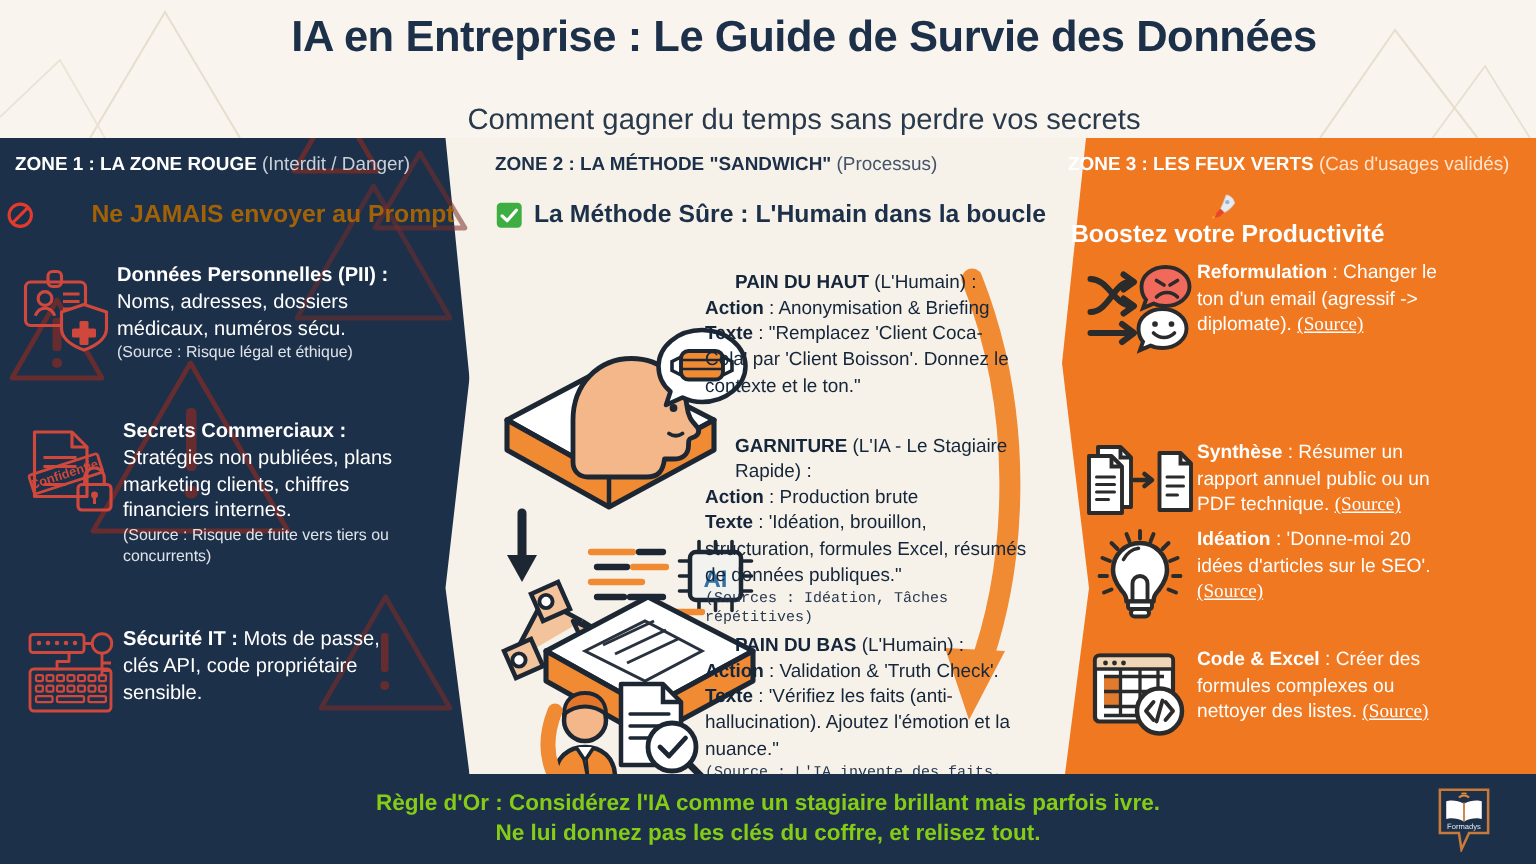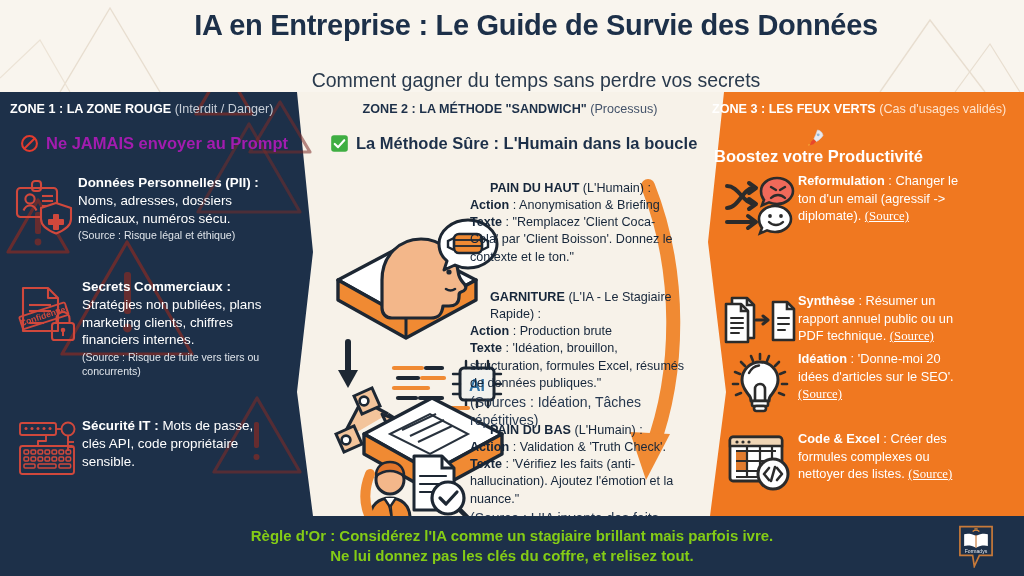--- a/index.html
+++ b/index.html
@@ -57,53 +57,53 @@
 
   .zone-head {
     position: absolute; top: 0; height: 34px; display: flex;
     align-items: center; z-index: 6;
   }
   .zh-text { font-size: 12.6px; font-weight: bold; white-space: nowrap; }
   .zh-sub { font-weight: normal; }
   .zh1 { left: 10px; width: 300px; color: #f2f2f2; }
   .zh1 .zh-strong { color: #ffffff; }
   .zh1 .zh-sub { color: #c8cfd8; }
-  .zh2 { left: 330px; width: 360px; justify-content: center; }
+  .zh2 { left: 330px; width: 360px; }
   .zh2 .zh-strong { color: #1d3049; }
   .zh2 .zh-sub { color: #44536a; }
   .zh3 { left: 712px; width: 310px; color: #fff; }
   .zh3 .zh-strong { color: #ffffff; }
   .zh3 .zh-sub { color: #ffe3cc; }
 
   .zone-sub {
     position: absolute; top: 36px; height: 30px; display: flex; align-items: center;
     z-index: 6; font-size: 16.5px; font-weight: bold; white-space: nowrap;
   }
-  .zs1 { left: 20px; color: #a21caf; }
+  .zs1 { left: 4px; color: #a16207; gap: 31px; }
   .zs2 { left: 330px; color: #1d3049; }
   .zs3 { left: 714px; color: #ffffff; flex-direction: column; }
   .zs-ico { margin-right: 7px; display: inline-flex; align-items: center; }
 
   
   .z1-item {
     position: absolute; display: flex; align-items: flex-start; z-index: 6;
   }
   .z1-icon { width: 66px; flex: 0 0 66px; display: flex; justify-content: center; padding-top: 3px; }
   .z1-txt { width: 198px; color: #ffffff; }
   .z1-h { font-size: 13.4px; font-weight: bold; line-height: 1.33; }
   .z1-b { font-size: 13.4px; line-height: 1.33; font-weight: normal; }
   .z1-src { font-size: 10.6px; color: #dfe4ea; line-height: 1.28; margin-top: 2px; }
 
   
   .z2-item { position: absolute; z-index: 6; color: #16263a; }
   .z2-h { font-size: 12.6px; font-weight: bold; line-height: 1.36; padding-left: 20px; }
   .z2-h .lite { font-weight: normal; }
   .z2-line { font-size: 12.6px; line-height: 1.36; }
   .z2-line b { font-weight: bold; }
-  .z2-src { font-size: 14px; line-height: 1.3; margin-top: 1px; color: #26384f; }
+  .z2-src { font-size: 10px; line-height: 1.3; margin-top: 1px; color: #26384f; font-family: Liberation Mono, monospace; }
 
   
   .z3-item { position: absolute; display: flex; align-items: flex-start; z-index: 6; }
   .z3-icon { width: 76px; flex: 0 0 76px; display:flex; justify-content:center; padding-top: 2px; }
   .z3-txt { width: 170px; font-size: 12.8px; line-height: 1.37; color: #ffffff; }
   .z3-txt b { font-weight: bold; }
   .src-link { text-decoration: underline; font-family: Liberation Serif, serif; }
 
   
   .footer {

